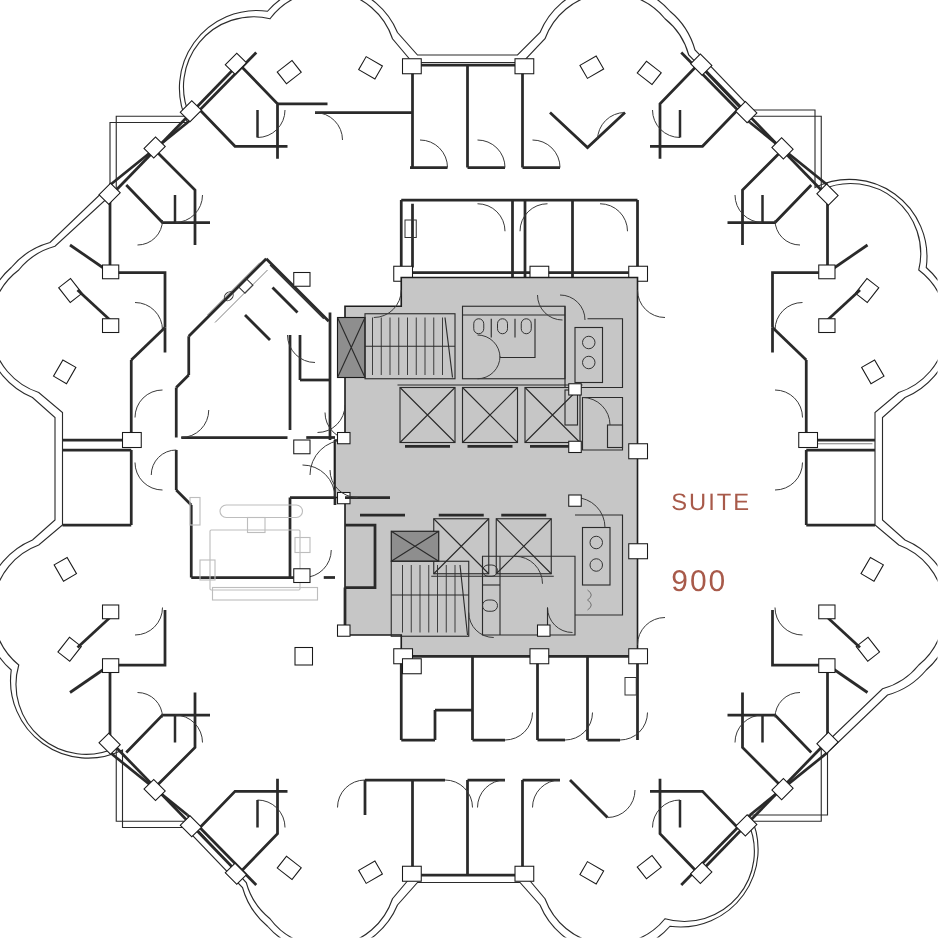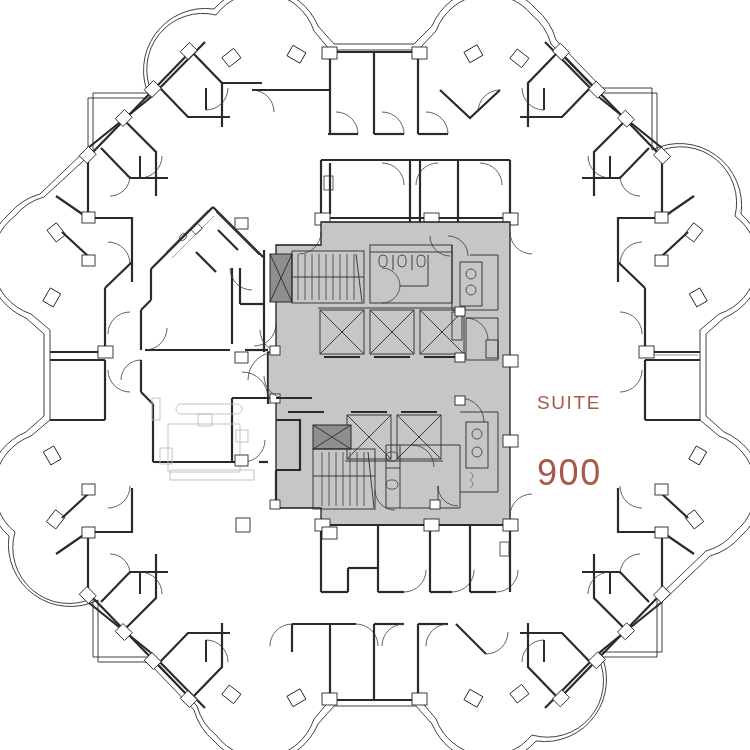--- a/index.html
+++ b/index.html
@@ -16,21 +16,21 @@
   .door-arc{fill:none;stroke:#3a3a3a;stroke-width:0.8;}
   .door-leaf{fill:none;stroke:#2b2b2b;stroke-width:2.0;stroke-linecap:butt;}
   .core-fill{stroke:#1d1d1d;stroke-width:1.3;}
   .mullion{fill:#ffffff;stroke:#1a1a1a;stroke-width:0.85;}
   .colmark{fill:#ffffff;stroke:#1a1a1a;stroke-width:0.85;}
   .elev-x{fill:none;stroke:#2a2a2a;stroke-width:0.9;}
   .stair-tread{stroke:#333;stroke-width:0.75;}
   .suite-label{position:absolute;letter-spacing:1.6px;line-height:1.18;
                font-weight:400;white-space:pre;}
   .suite-label .l1{display:block;font-size:19px;}
-  .suite-label .l2{display:block;font-size:36px;}
+  .suite-label .l2{display:block;font-size:24px;}
 </style>
 </head>
 <body>
 
 <div id="plan-root">
 
 <svg id="floorplan" viewBox="0 0 750 750">
 
   <g>
 

